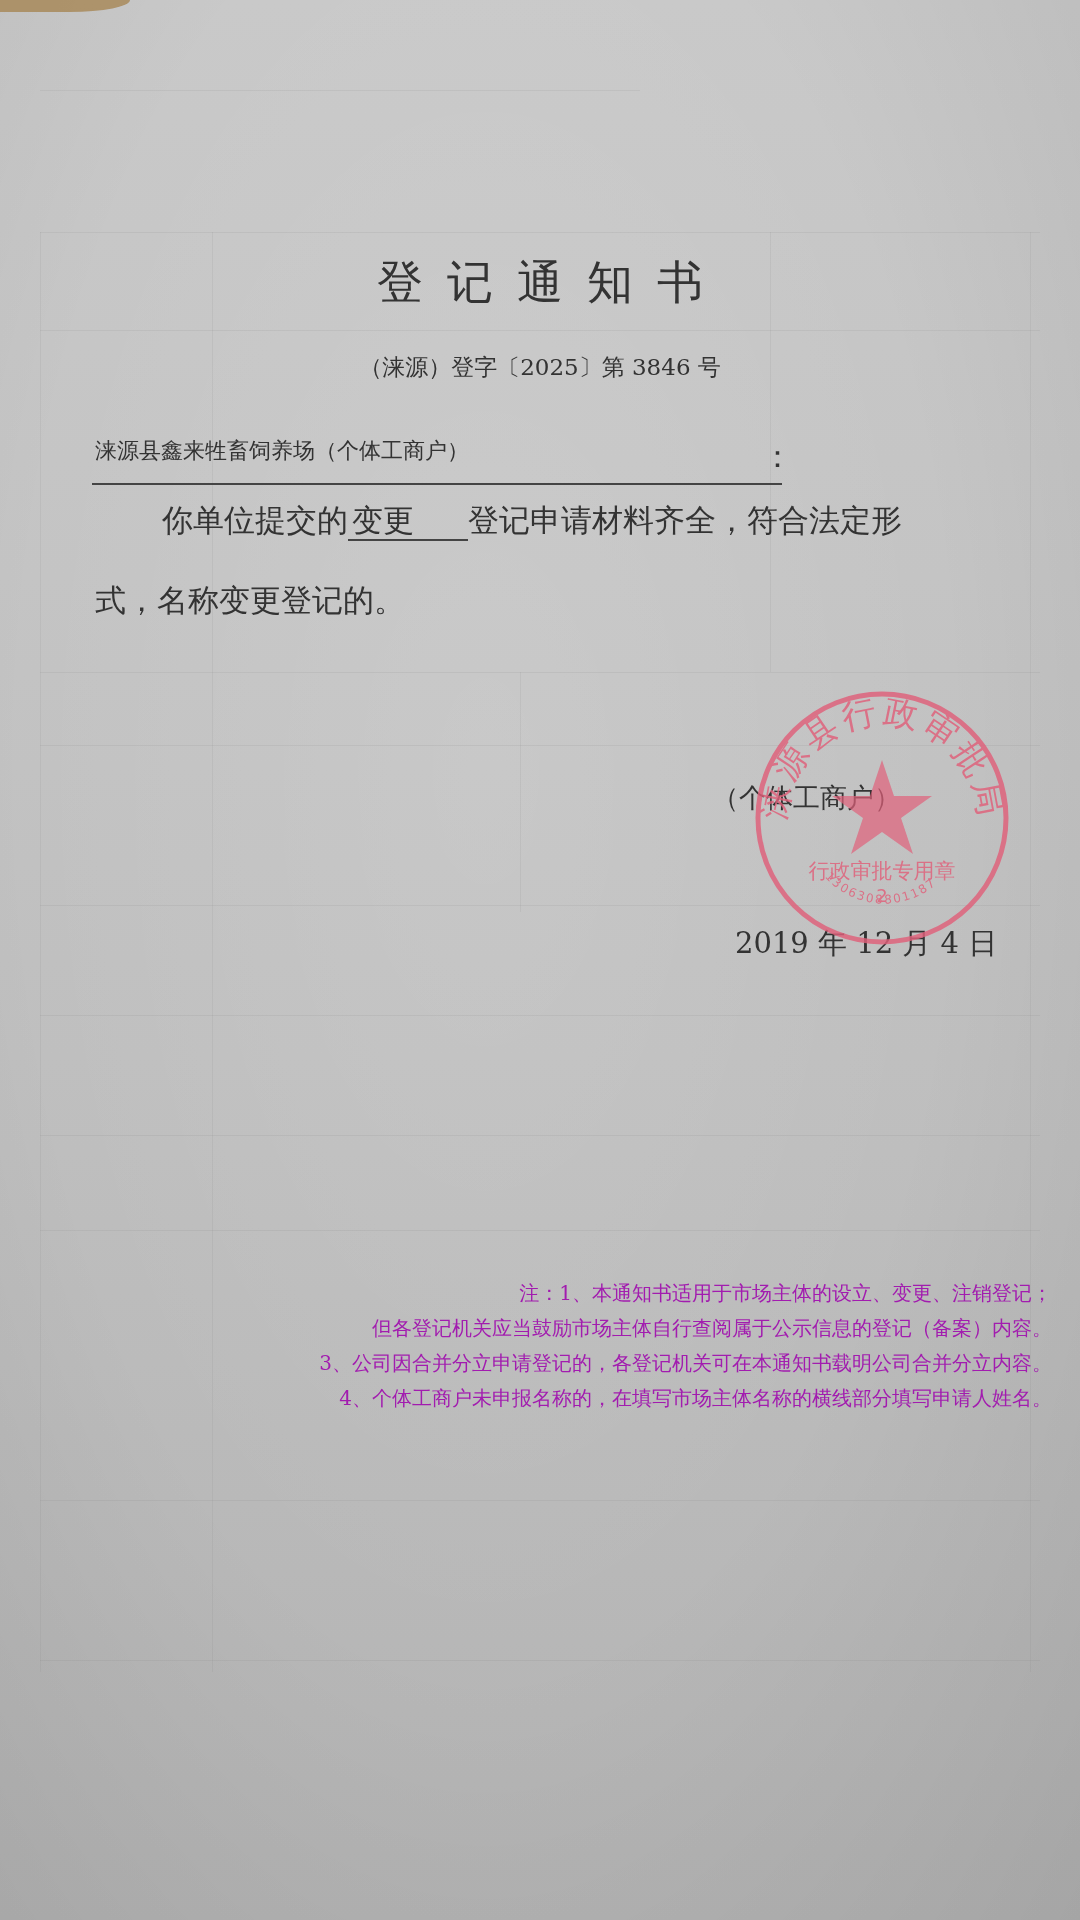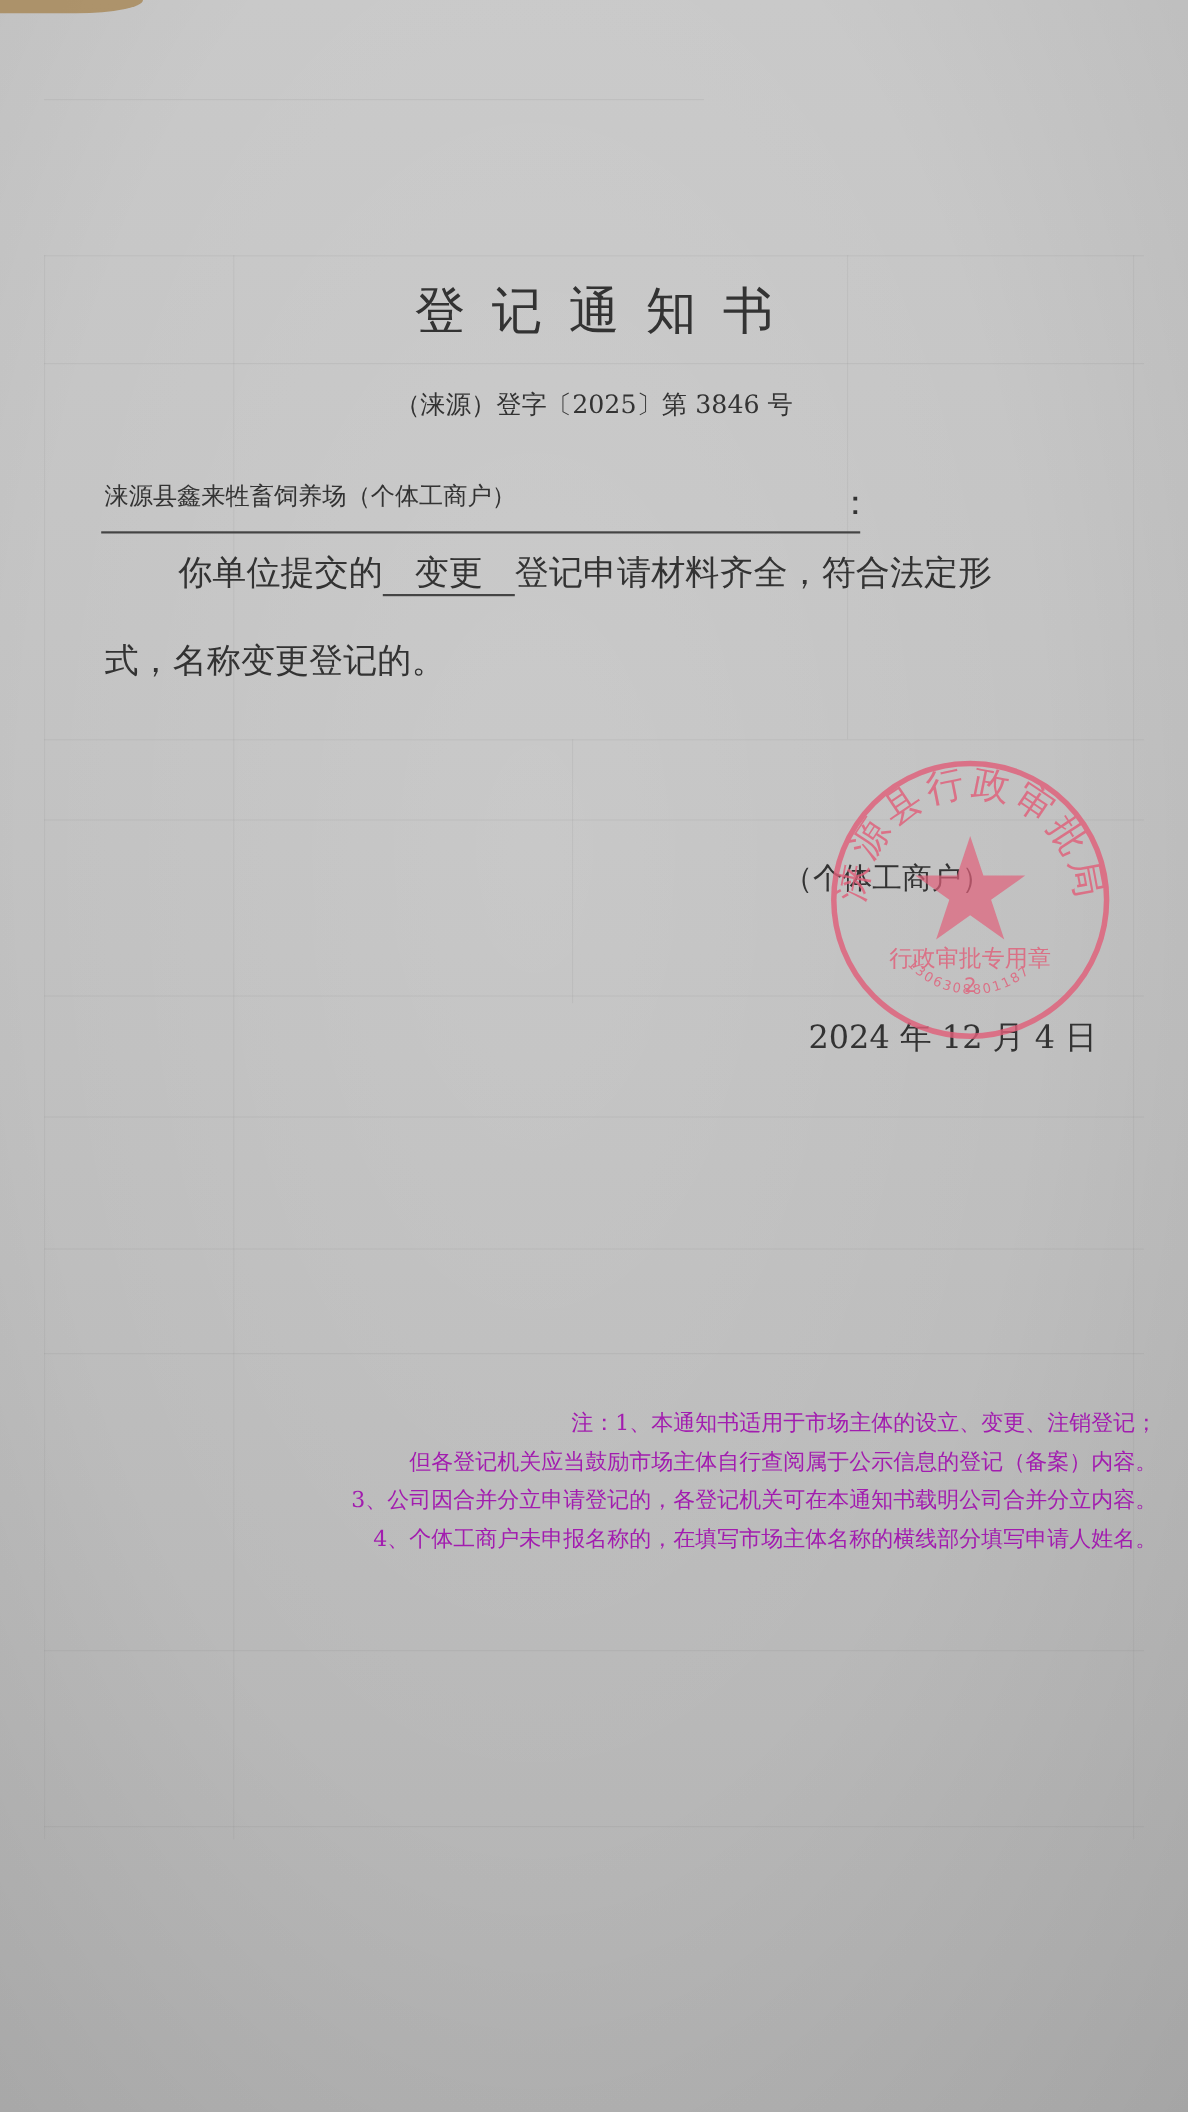--- a/index.html
+++ b/index.html
@@ -90,21 +90,21 @@
       left: 162px;
       top: 500px;
       font-size: 31px;
       color: #333;
       white-space: nowrap;
     }
     .body-line1 .blank {
       display: inline-block;
       min-width: 112px;
       border-bottom: 2px solid #444;
-      text-align: center;
+      text-align: left;
       line-height: 1.2;
       padding: 0 4px;
     }
     .body-line2 {
       position: absolute;
       left: 95px;
       top: 580px;
       font-size: 31px;
       color: #333;
       white-space: nowrap;
@@ -185,21 +185,21 @@
 <div class="recipient-line"></div>
 
 <div class="body-line1">
   <span>你单位提交的</span><span class="blank">变更</span><span>登记申请材料齐全，符合法定形</span>
 </div>
 
 <div class="body-line2">式，名称变更登记的。</div>
 
 <div class="stamp-label">（个体工商户）</div>
 
-<div class="date">2024 年 12 月 4 日</div>
+<div class="date">2019 年 12 月 4 日</div>
 
 <svg class="seal" viewBox="0 0 260 260" xmlns="http://www.w3.org/2000/svg">
   <defs>
     <path id="arcTop" d="M 42 170 A 96 96 0 1 1 218 170"></path>
     <path id="arcBottom" d="M 60 170 A 80 80 0 0 0 200 178"></path>
   </defs>
   <circle cx="130" cy="130" r="124" fill="none" stroke="#e0607a" stroke-width="5"></circle>
   <text font-family="DejaVu Sans, sans-serif" font-size="34" fill="#e0607a" letter-spacing="4">
     <textPath href="#arcTop" startOffset="50%" text-anchor="middle">涞源县行政审批局</textPath>
   </text>

